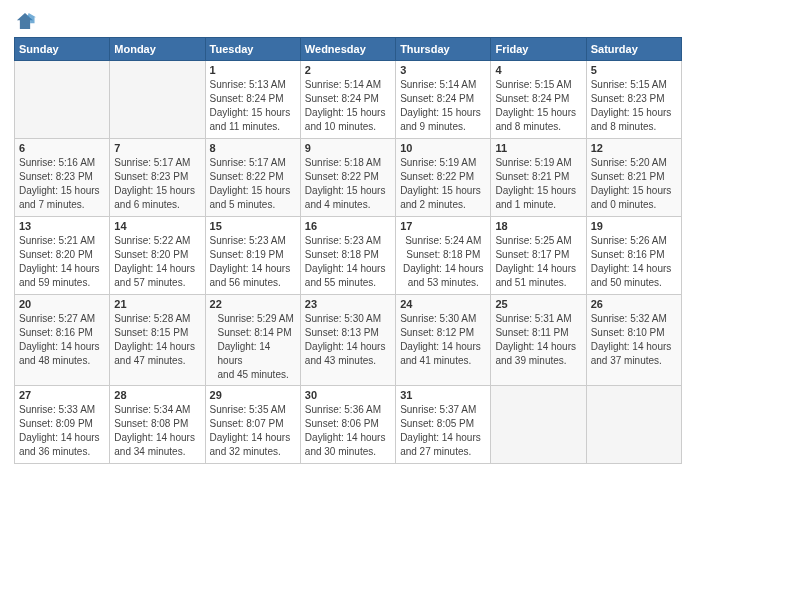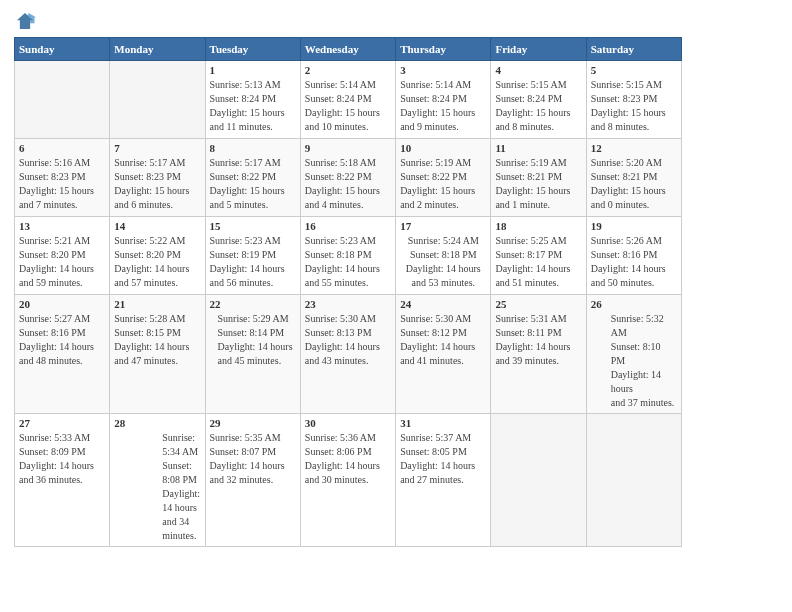--- a/index.html
+++ b/index.html
@@ -8,21 +8,20 @@
       background: #fff;
       width: 792px;
       height: 612px;
       overflow: hidden;
     }
     .page {
       width: 696px;
       min-height: 612px;
       padding: 10px 14px 10px 14px;
       background: #fff;
-      font-family: Liberation Serif, serif;
     }
     .header-top {
       display: flex;
       justify-content: space-between;
       align-items: flex-start;
       margin-bottom: 2px;
     }
     .logo-icon {
       width: 22px;
       height: 22px;
@@ -307,37 +306,37 @@
           </td>
           <td>
             <span class="day-number">25</span>
             <div class="day-info" style="white-space: pre-line;">Sunrise: 5:31 AM
 Sunset: 8:11 PM
 Daylight: 14 hours
 and 39 minutes.</div>
           </td>
           <td>
             <span class="day-number">26</span>
-            <div class="day-info" style="white-space: pre-line; margin-left: 20px;">Sunrise: 5:32 AM
+            <div class="day-info" style="white-space: pre-line;">Sunrise: 5:32 AM
 Sunset: 8:10 PM
 Daylight: 14 hours
 and 37 minutes.</div>
           </td>
         </tr>
         <tr>
           <td>
             <span class="day-number">27</span>
             <div class="day-info" style="white-space: pre-line;">Sunrise: 5:33 AM
 Sunset: 8:09 PM
 Daylight: 14 hours
 and 36 minutes.</div>
           </td>
           <td>
             <span class="day-number">28</span>
-            <div class="day-info" style="white-space: pre-line; margin-left: 48px;">Sunrise: 5:34 AM
+            <div class="day-info" style="white-space: pre-line;">Sunrise: 5:34 AM
 Sunset: 8:08 PM
 Daylight: 14 hours
 and 34 minutes.</div>
           </td>
           <td>
             <span class="day-number">29</span>
             <div class="day-info" style="white-space: pre-line;">Sunrise: 5:35 AM
 Sunset: 8:07 PM
 Daylight: 14 hours
 and 32 minutes.</div>

